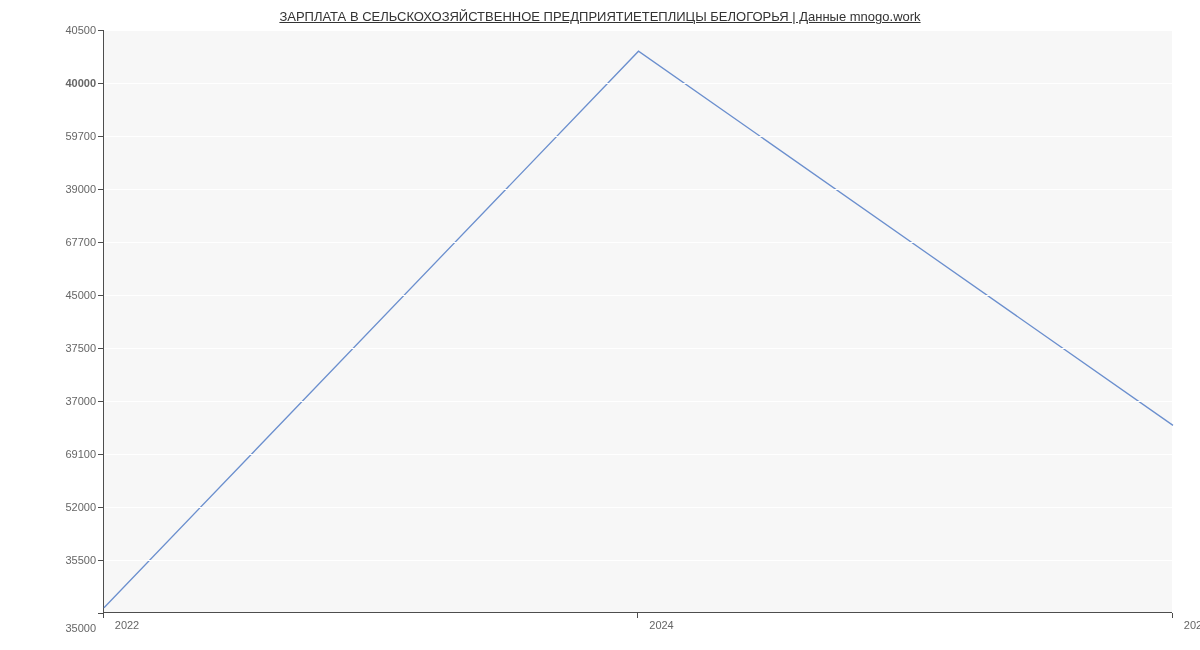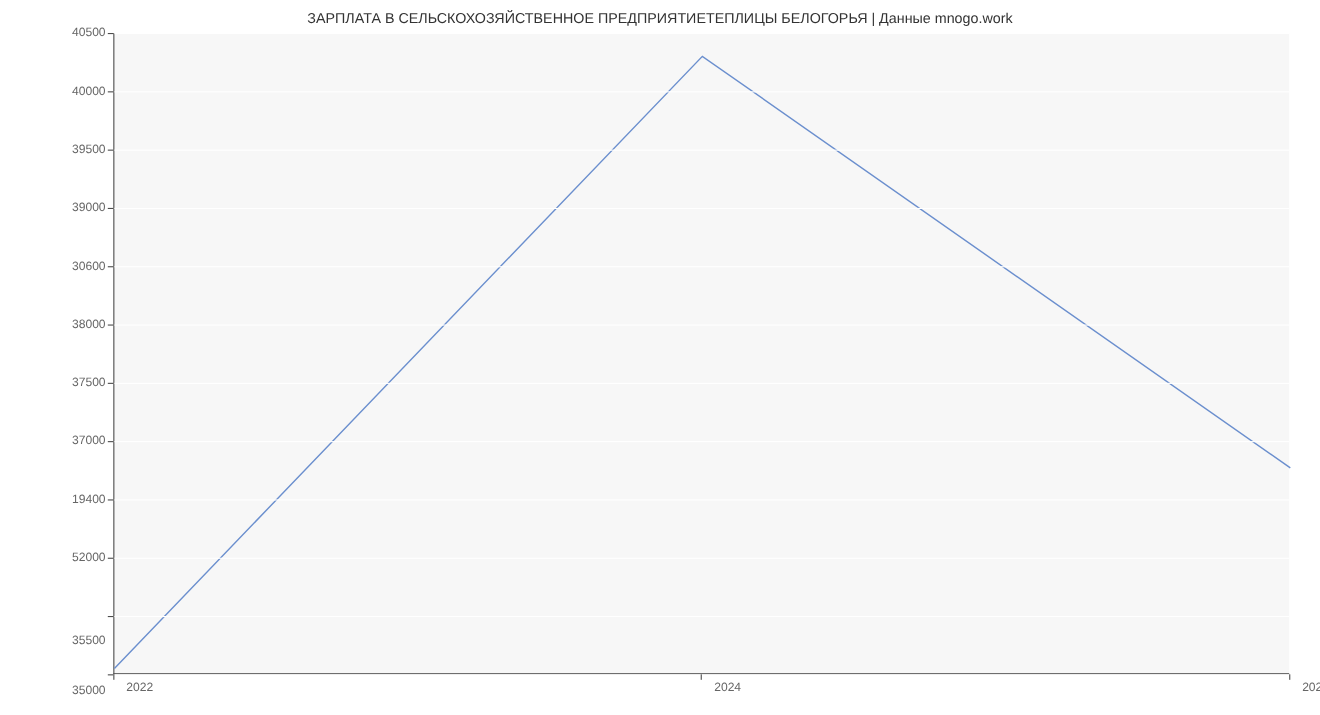--- a/index.html
+++ b/index.html
@@ -13,20 +13,21 @@
     position: relative;
     width: 1200px; height: 650px;
   }
   .title {
     position: absolute;
     top: 9px; left: 0; right: 0;
     text-align: center;
     font-size: 13px;
     color: #333333;
     font-weight: normal;
+    text-decoration: underline;
   }
   .plot {
     position: absolute;
     left: 103px; top: 30px;
     width: 1069px; height: 583px;
     background: #f7f7f7;
     border-left: 1px solid #4d4d4d;
     border-bottom: 1px solid #4d4d4d;
   }
   .hgrid {
@@ -93,39 +94,39 @@
       <div class="hgrid" style="top: 265px;"></div>
       <div class="hgrid" style="top: 212px;"></div>
       <div class="hgrid" style="top: 159px;"></div>
       <div class="hgrid" style="top: 106px;"></div>
       <div class="hgrid" style="top: 53px;"></div>
       <div class="hgrid" style="top: 0px;"></div>
     </div>
 
 <div class="y-tick-label" style="top: 628px;">35000</div>
     <div class="y-tick-mark" style="top: 613px;"></div>
-    <div class="y-tick-label" style="top: 560px; margin-top: 22px;">35500</div>
+    <div class="y-tick-label" style="top: 560px;">35500</div>
     <div class="y-tick-mark" style="top: 560px;"></div>
     <div class="y-tick-label" style="top: 507px;">52000</div>
     <div class="y-tick-mark" style="top: 507px;"></div>
-    <div class="y-tick-label" style="top: 454px;">19400</div>
+    <div class="y-tick-label" style="top: 454px;">69100</div>
     <div class="y-tick-mark" style="top: 454px;"></div>
     <div class="y-tick-label" style="top: 401px;">37000</div>
     <div class="y-tick-mark" style="top: 401px;"></div>
     <div class="y-tick-label" style="top: 348px;">37500</div>
     <div class="y-tick-mark" style="top: 348px;"></div>
-    <div class="y-tick-label" style="top: 295px;">38000</div>
+    <div class="y-tick-label" style="top: 295px;">45000</div>
     <div class="y-tick-mark" style="top: 295px;"></div>
-    <div class="y-tick-label" style="top: 242px;">30600</div>
+    <div class="y-tick-label" style="top: 242px;">67700</div>
     <div class="y-tick-mark" style="top: 242px;"></div>
     <div class="y-tick-label" style="top: 189px; margin-left: 29px;">39000</div>
     <div class="y-tick-mark" style="top: 189px;"></div>
-    <div class="y-tick-label" style="top: 136px;">39500</div>
+    <div class="y-tick-label" style="top: 136px;">59700</div>
     <div class="y-tick-mark" style="top: 136px;"></div>
-    <div class="y-tick-label" style="top: 83px;">40000</div>
+    <div class="y-tick-label" style="top: 83px; font-weight: bold;">40000</div>
     <div class="y-tick-mark" style="top: 83px;"></div>
     <div class="y-tick-label" style="top: 30px;">40500</div>
     <div class="y-tick-mark" style="top: 30px;"></div>
     <div class="x-tick-label" style="left: 103px;">2022</div>
     <div class="x-tick-mark" style="left: 102.5px;"></div>
     <div class="x-tick-label" style="left: 637.5px;">2024</div>
     <div class="x-tick-mark" style="left: 637px;"></div>
     <div class="x-tick-label" style="left: 1172px;">2024</div>
     <div class="x-tick-mark" style="left: 1171.5px;"></div>
   </div>

